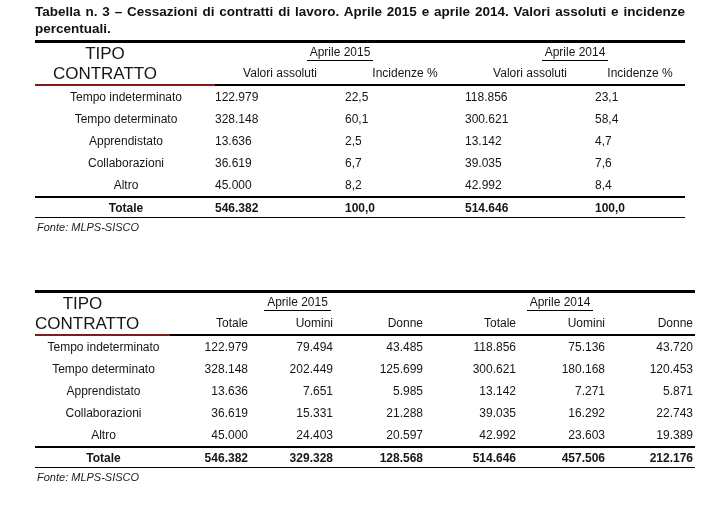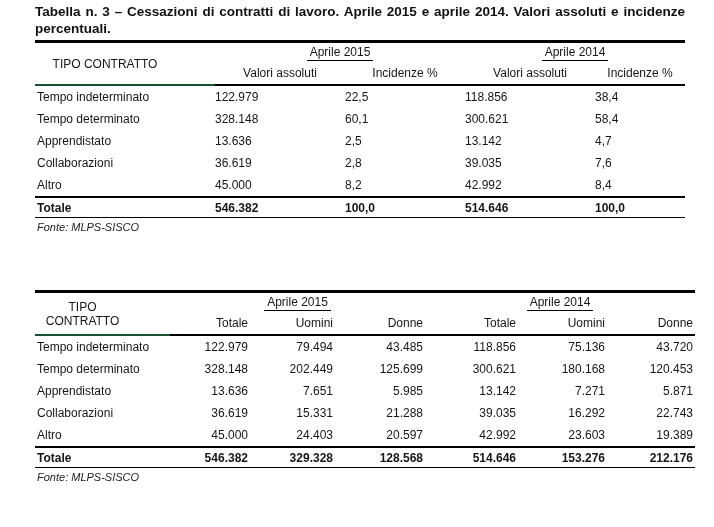--- a/index.html
+++ b/index.html
@@ -29,37 +29,37 @@
     table-layout: fixed;
     border-top: 3px solid #000;
     font-size: 12px;
     color: #161616;
   }
   table.t3 { width: 650px; }
   table.t4 { width: 660px; }
   th, td { font-weight: normal; padding: 0; }
   thead th { vertical-align: middle; }
   th.rowhead {
-    font-size: 12px;
+    font-size: 17px;
     text-align: center;
     padding-right: 40px;
-    border-bottom: 2px solid #14532d;
+    border-bottom: 2px solid #7f1d1d;
   }
   tr.grp-row th { height: 19px; text-align: center; }
   .grp-underline {
     display: inline-block;
     border-bottom: 1.5px solid #000;
     padding: 0 3px 1px 3px;
     font-size: 12px;
   }
   tr.sub-row th { height: 22px; border-bottom: 2px solid #000; }
   .t3 .num, .t3 tr.sub-row th.num { }
   .t4 .num, .t4 tr.sub-row th.num { text-align: right; padding-right: 2px; }
   tbody td { height: 22px; vertical-align: middle; }
-  td.lbl, th.lbl { text-align: left; padding-left: 2px; }
+  td.lbl, th.lbl { text-align: center; padding-left: 2px; }
   tr.total-row td {
     height: 19px;
     font-weight: bold;
     border-top: 2px solid #000;
     border-bottom: 1.5px solid #000;
   }
   .tbl-source {
     font-size: 11px;
     font-style: italic;
     color: #222;
@@ -96,40 +96,40 @@
           <th class="num">Valori assoluti</th>
           <th class="num">Incidenze %</th>
         </tr>
       </thead>
       <tbody>
         <tr>
           <td class="lbl">Tempo indeterminato</td>
           <td class="num">122.979</td>
           <td class="num">22,5</td>
           <td class="num">118.856</td>
-          <td class="num">38,4</td>
+          <td class="num">23,1</td>
         </tr>
         <tr>
           <td class="lbl">Tempo determinato</td>
           <td class="num">328.148</td>
           <td class="num">60,1</td>
           <td class="num">300.621</td>
           <td class="num">58,4</td>
         </tr>
         <tr>
           <td class="lbl">Apprendistato</td>
           <td class="num">13.636</td>
           <td class="num">2,5</td>
           <td class="num">13.142</td>
           <td class="num">4,7</td>
         </tr>
         <tr>
           <td class="lbl">Collaborazioni</td>
           <td class="num">36.619</td>
-          <td class="num">2,8</td>
+          <td class="num">6,7</td>
           <td class="num">39.035</td>
           <td class="num">7,6</td>
         </tr>
         <tr>
           <td class="lbl">Altro</td>
           <td class="num">45.000</td>
           <td class="num">8,2</td>
           <td class="num">42.992</td>
           <td class="num">8,4</td>
         </tr>
@@ -219,21 +219,21 @@
           <td class="num">42.992</td>
           <td class="num">23.603</td>
           <td class="num">19.389</td>
         </tr>
         <tr class="total-row">
           <td class="lbl">Totale</td>
           <td class="num">546.382</td>
           <td class="num">329.328</td>
           <td class="num">128.568</td>
           <td class="num">514.646</td>
-          <td class="num">153.276</td>
+          <td class="num">457.506</td>
           <td class="num">212.176</td>
         </tr>
       </tbody>
     </table>
     <div class="tbl-source">Fonte: MLPS-SISCO</div>
   </section>
 
 </div>
 
 </body></html>

